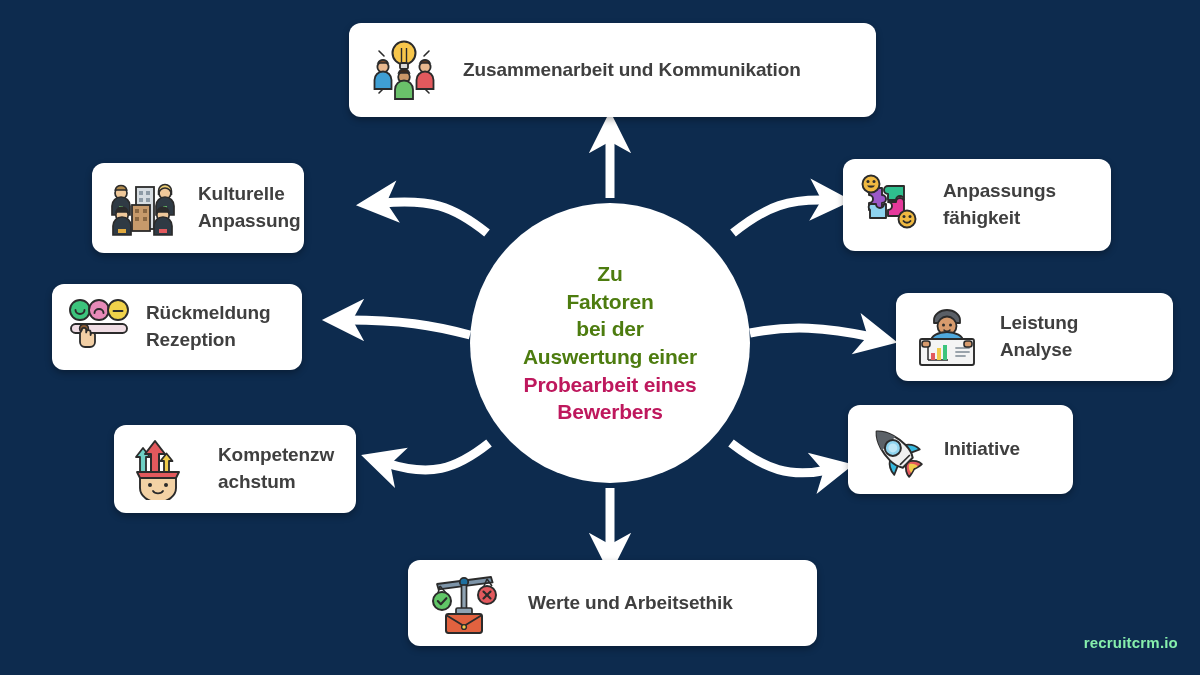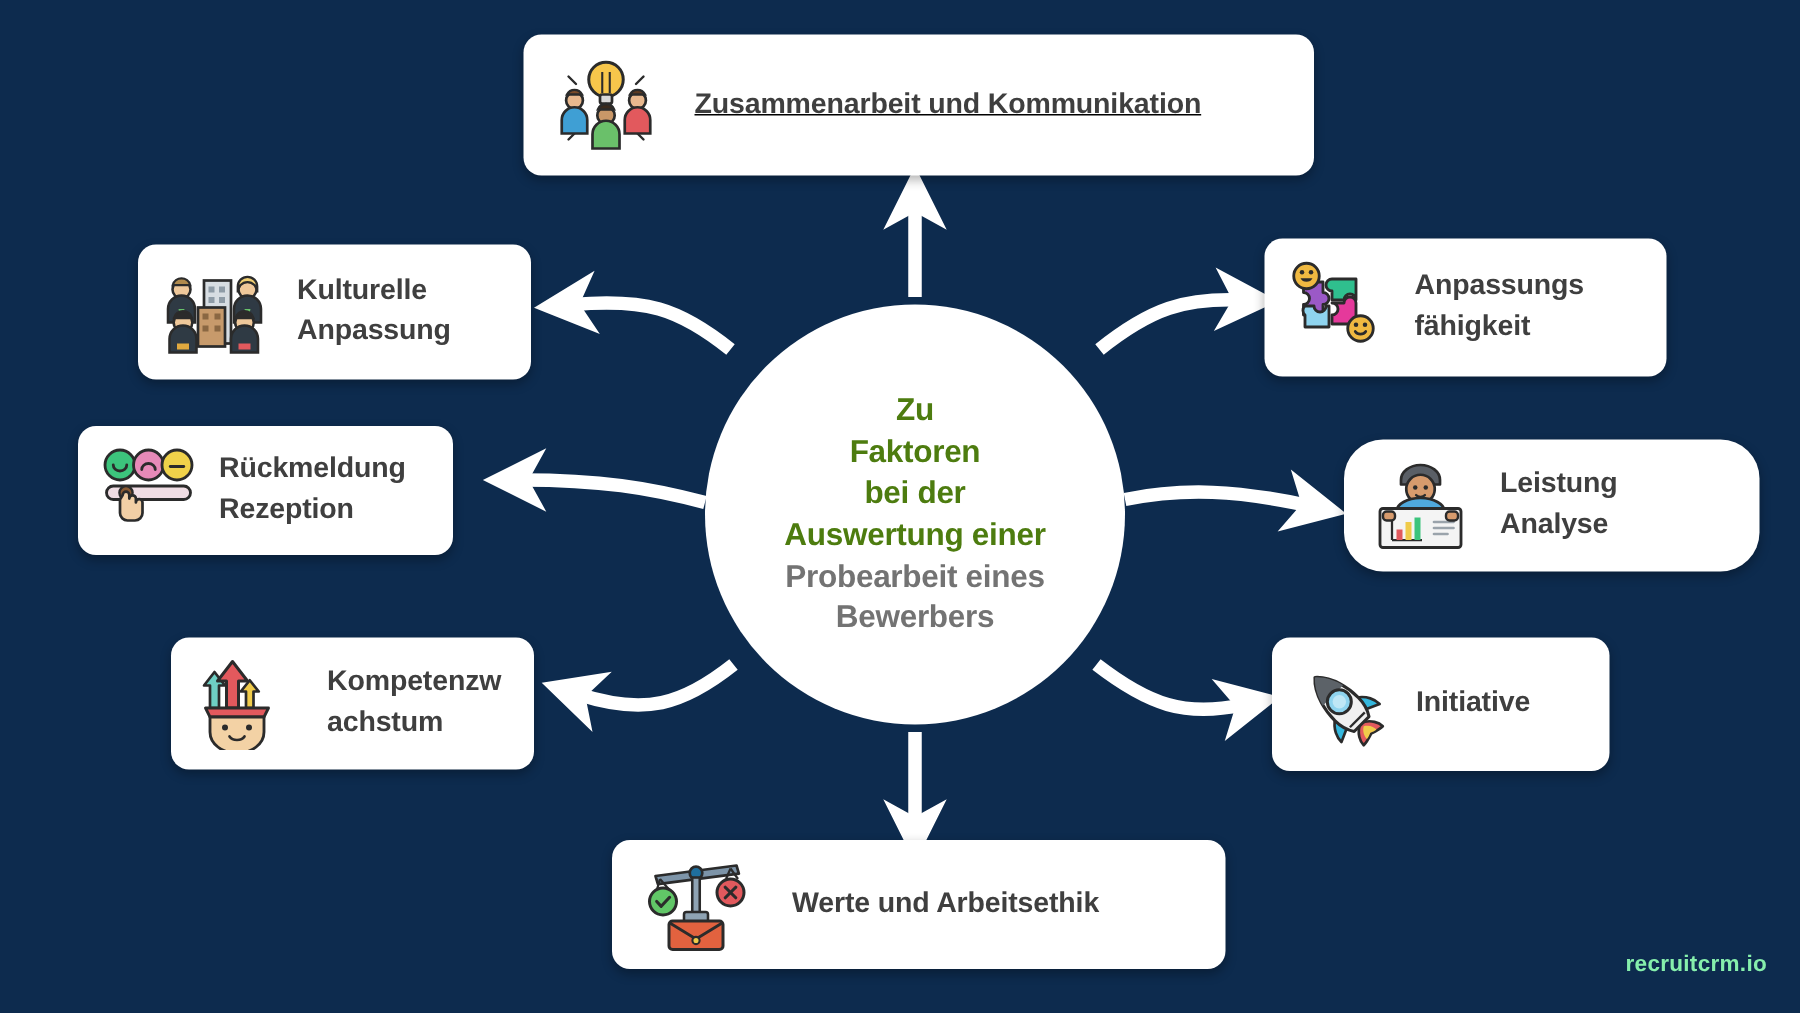--- a/index.html
+++ b/index.html
@@ -51,21 +51,21 @@
   }
 
   .center-line {
     font-size: 21px;
     font-weight: bold;
     color: #4d7c0f;
     line-height: 1.32;
     letter-spacing: -0.2px;
     white-space: nowrap;
   }
-  .center-line.accent { color: #737373; }
+  .center-line.accent { color: #be185d; }
 
   
   .card {
     position: absolute;
     background: #ffffff;
     border-radius: 12px;
     box-shadow: 0 3px 7px rgba(0,0,0,0.30);
     display: flex;
     flex-direction: row;
     align-items: center;
@@ -81,39 +81,39 @@
 
   .card-label {
     font-size: 19px;
     font-weight: bold;
     color: #3f3f3f;
     line-height: 1.42;
     letter-spacing: -0.1px;
   }
 
   
-  #card-collab      { left: 349px; top: 23px;  width: 527px; height: 94px;  padding: 0 16px 0 18px; text-decoration: underline; }
+  #card-collab      { left: 349px; top: 23px;  width: 527px; height: 94px;  padding: 0 16px 0 18px; }
   #card-collab      .card-label { margin-left: 22px; }
 
-  #card-cultural    { left: 92px;  top: 163px; width: 262px; height: 90px;  padding: 0 10px 0 16px; }
+  #card-cultural    { left: 92px;  top: 163px; width: 212px; height: 90px;  padding: 0 10px 0 16px; }
   #card-cultural    .card-label { margin-left: 18px; text-align: left; }
 
   #card-feedback    { left: 52px;  top: 284px; width: 250px; height: 86px;  padding: 0 10px 0 14px; }
   #card-feedback    .card-label { margin-left: 14px; }
 
   #card-skill       { left: 114px; top: 425px; width: 242px; height: 88px;  padding: 0 10px 0 14px; gap: 16px; }
   #card-skill       .card-label { margin-left: 14px; }
 
   #card-adapt       { left: 843px; top: 159px; width: 268px; height: 92px;  padding: 0 12px 0 16px; }
   #card-adapt       .card-label { margin-left: 18px; }
 
-  #card-performance { left: 896px; top: 293px; width: 277px; height: 88px;  padding: 0 12px 0 16px; border-radius: 26px; }
+  #card-performance { left: 896px; top: 293px; width: 277px; height: 88px;  padding: 0 12px 0 16px; }
   #card-performance .card-label { margin-left: 18px; }
 
-  #card-initiative  { left: 848px; top: 425px; width: 225px; height: 89px;  padding: 0 12px 0 16px; }
+  #card-initiative  { left: 848px; top: 405px; width: 225px; height: 89px;  padding: 0 12px 0 16px; }
   #card-initiative  .card-label { margin-left: 18px; }
 
   #card-values      { left: 408px; top: 560px; width: 409px; height: 86px;  padding: 0 12px 0 20px; }
   #card-values      .card-label { margin-left: 26px; }
 
   
   #watermark {
     position: absolute;
     right: 22px;
     bottom: 24px;

